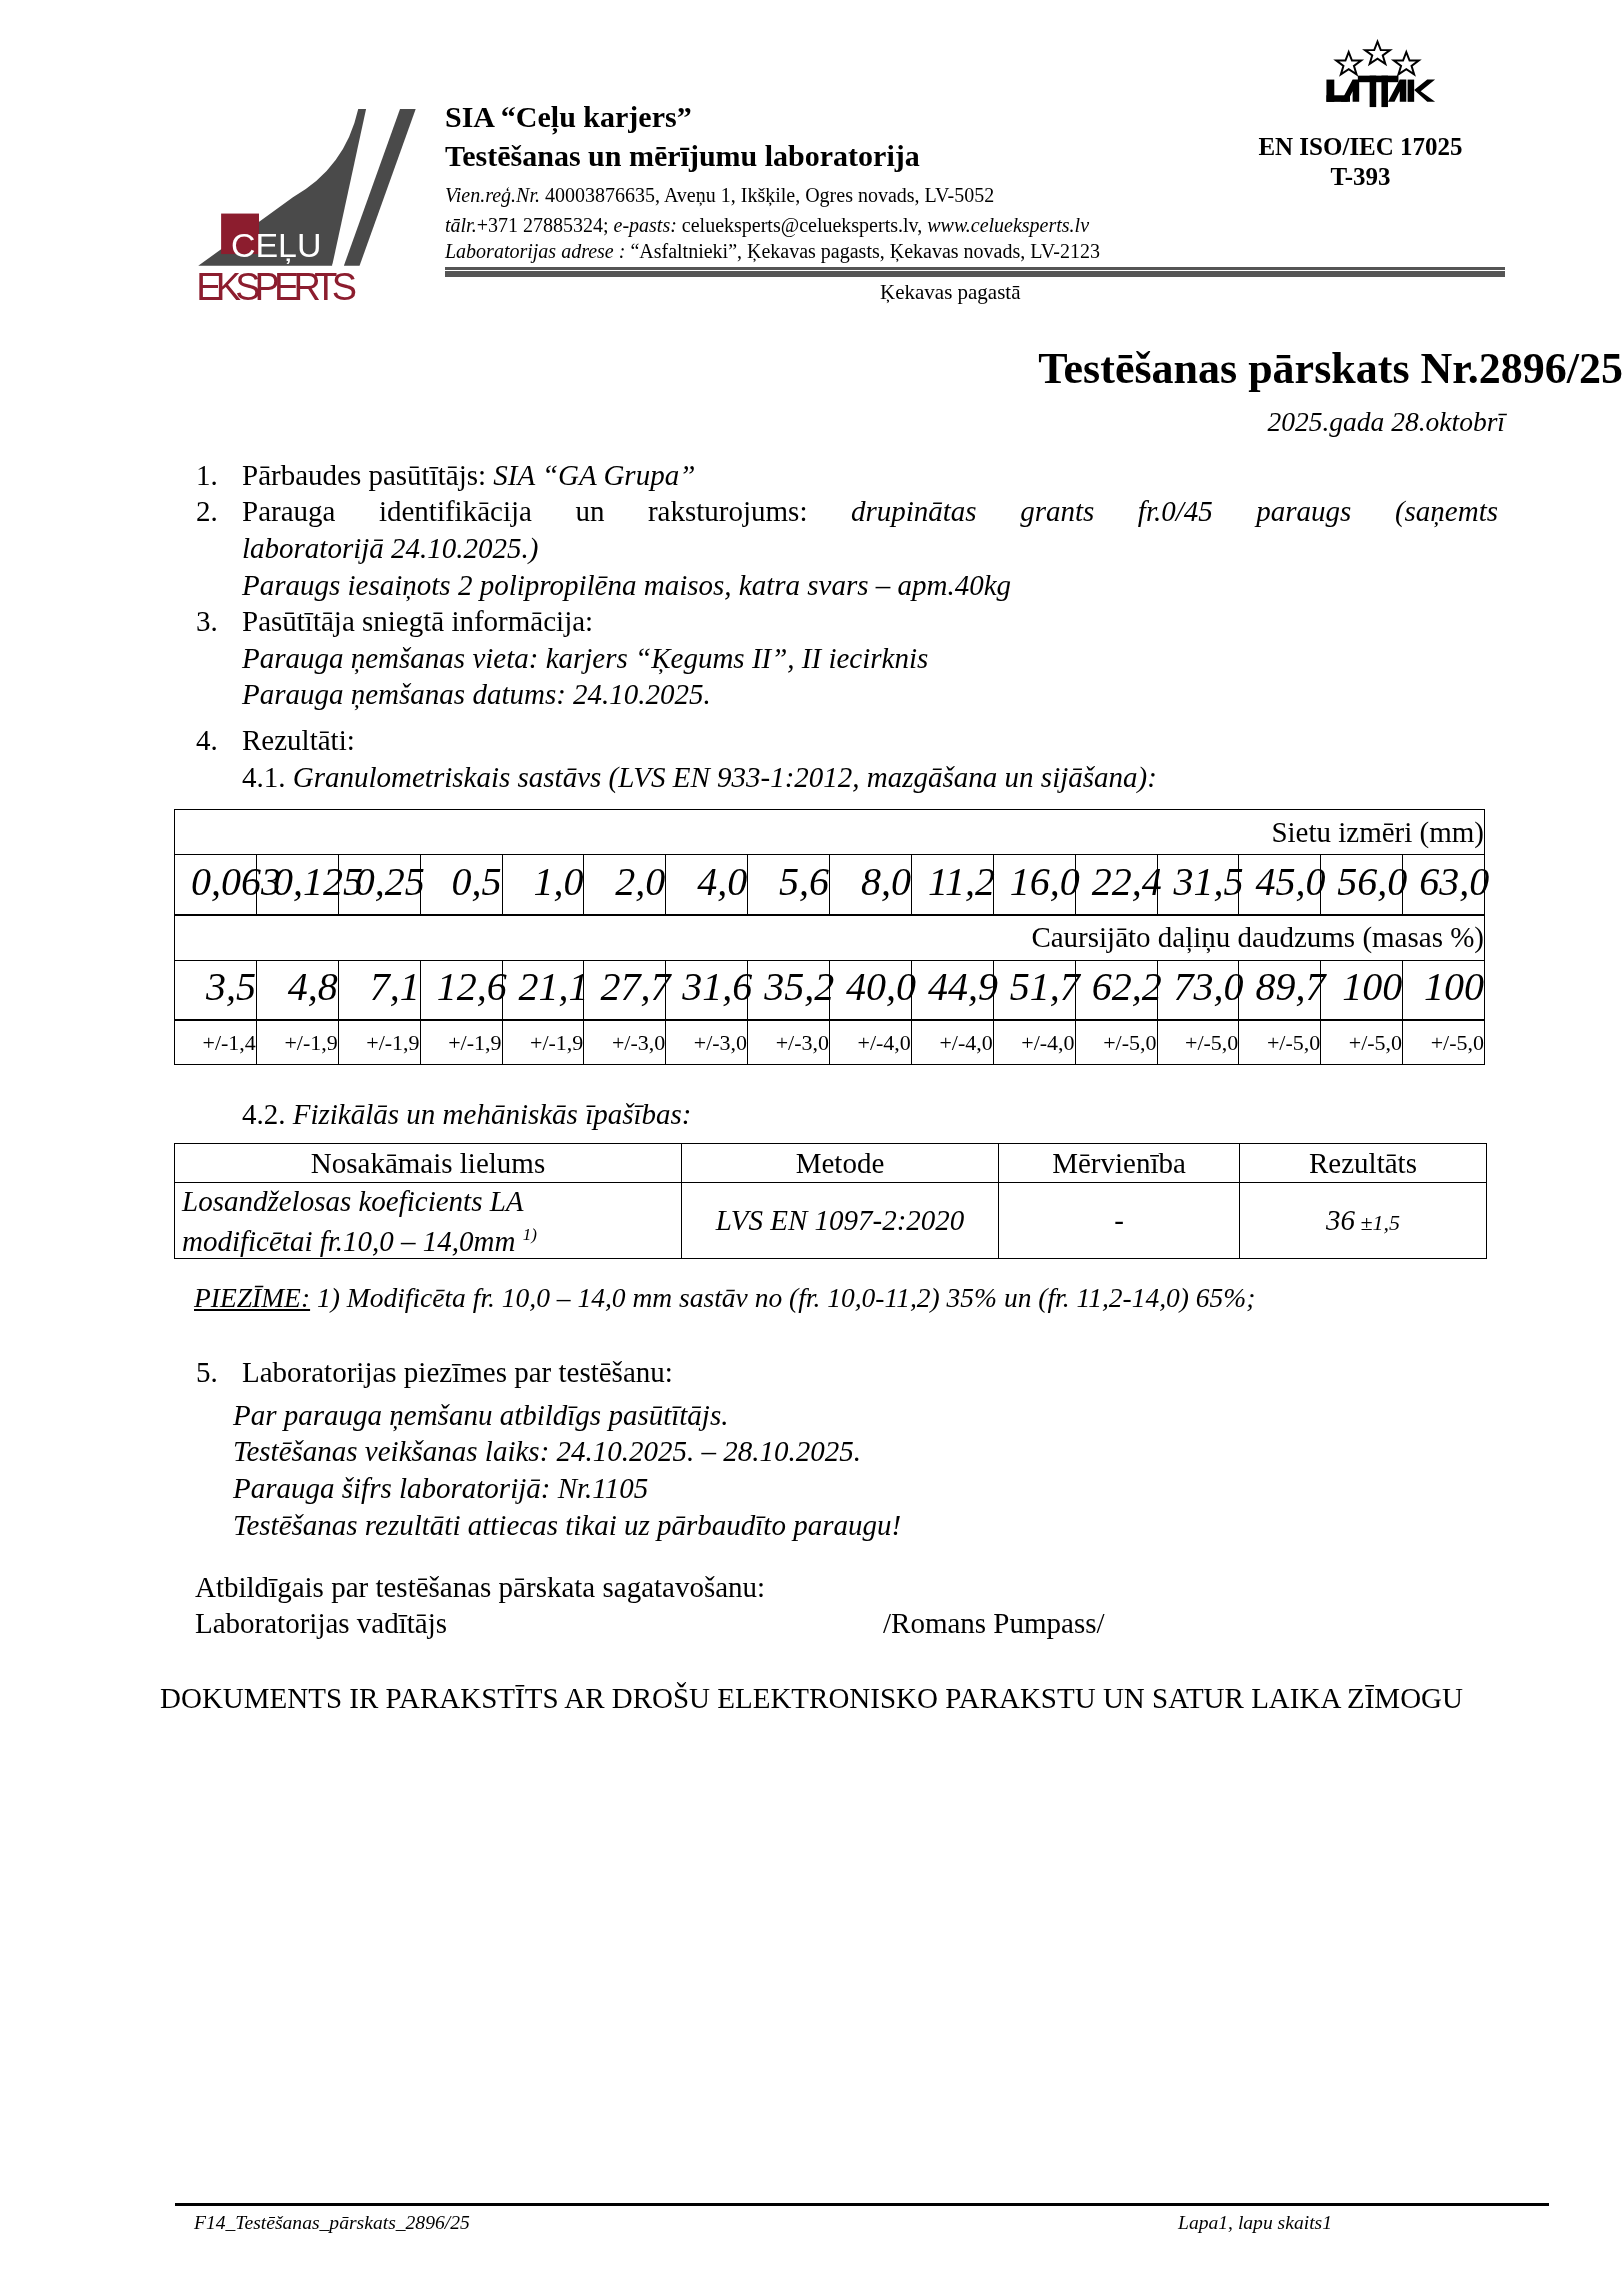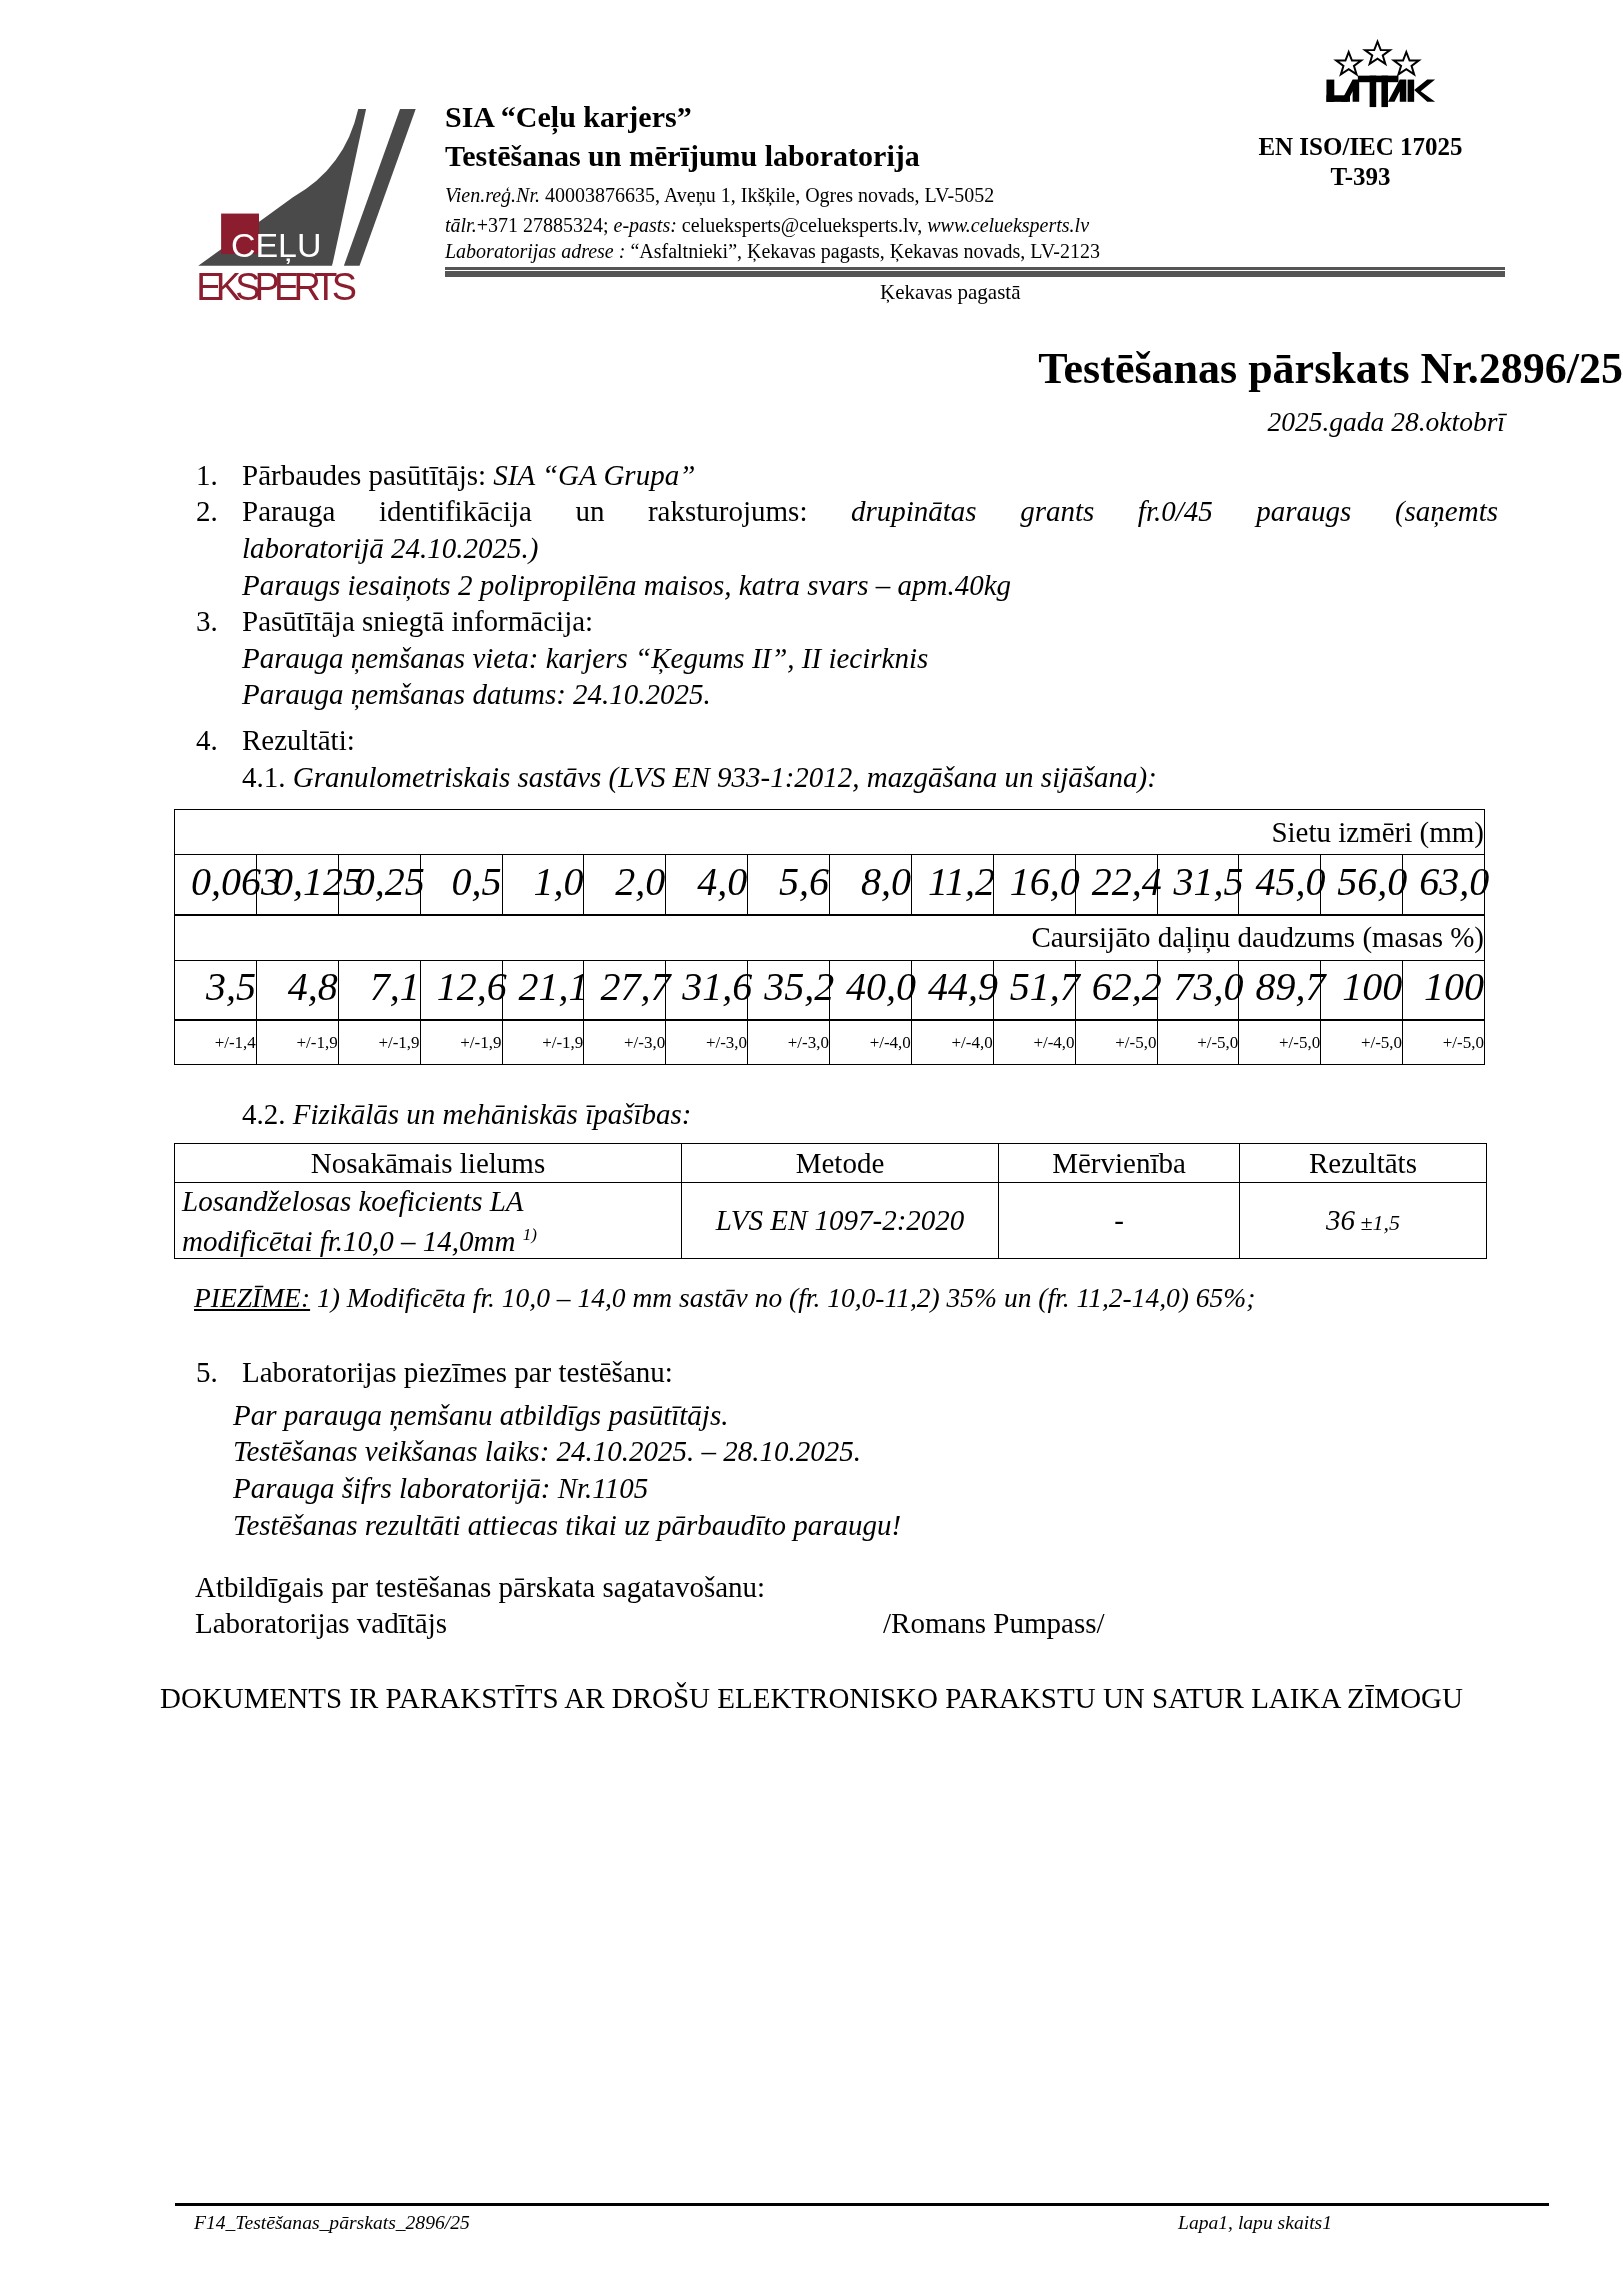--- a/index.html
+++ b/index.html
@@ -31,21 +31,21 @@
     .num { display: inline-block; width: 46px; }
     .indent { left: 242px; }
     .just { left: 242px; width: 1256px; text-align: justify; text-align-last: justify; white-space: normal; }
 
     
     table { border-collapse: collapse; position: absolute; }
     #sieve { left: 174px; top: 809px; width: 1311px; table-layout: fixed; }
     #sieve td { border: 1.3px solid #000; text-align: right; padding: 0; }
     #sieve .hdr { font-size: 29px; height: 44px; }
     #sieve .sz { font-size: 40px; font-style: italic; height: 56px; vertical-align: top; padding-top: 2.6px; padding-left: 16px; }
-    #sieve .unc { font-size: 17px; height: 43px; }
+    #sieve .unc { font-size: 22px; height: 43px; }
     #sieve td { border-width: 1.3px; }
     #sieve tr.thick td { border-top-width: 2px; }
 
     
     #props { left: 174px; top: 1143px; width: 1311px; table-layout: fixed; }
     #props td { border: 1.3px solid #000; font-size: 29px; text-align: center; padding: 0; }
     #props .head td { height: 38px; }
     #props .row td { height: 75px; }
     #props .left { text-align: left; padding-left: 7px; line-height: 34px; font-style: italic; }
     sup { font-size: 17px; }

